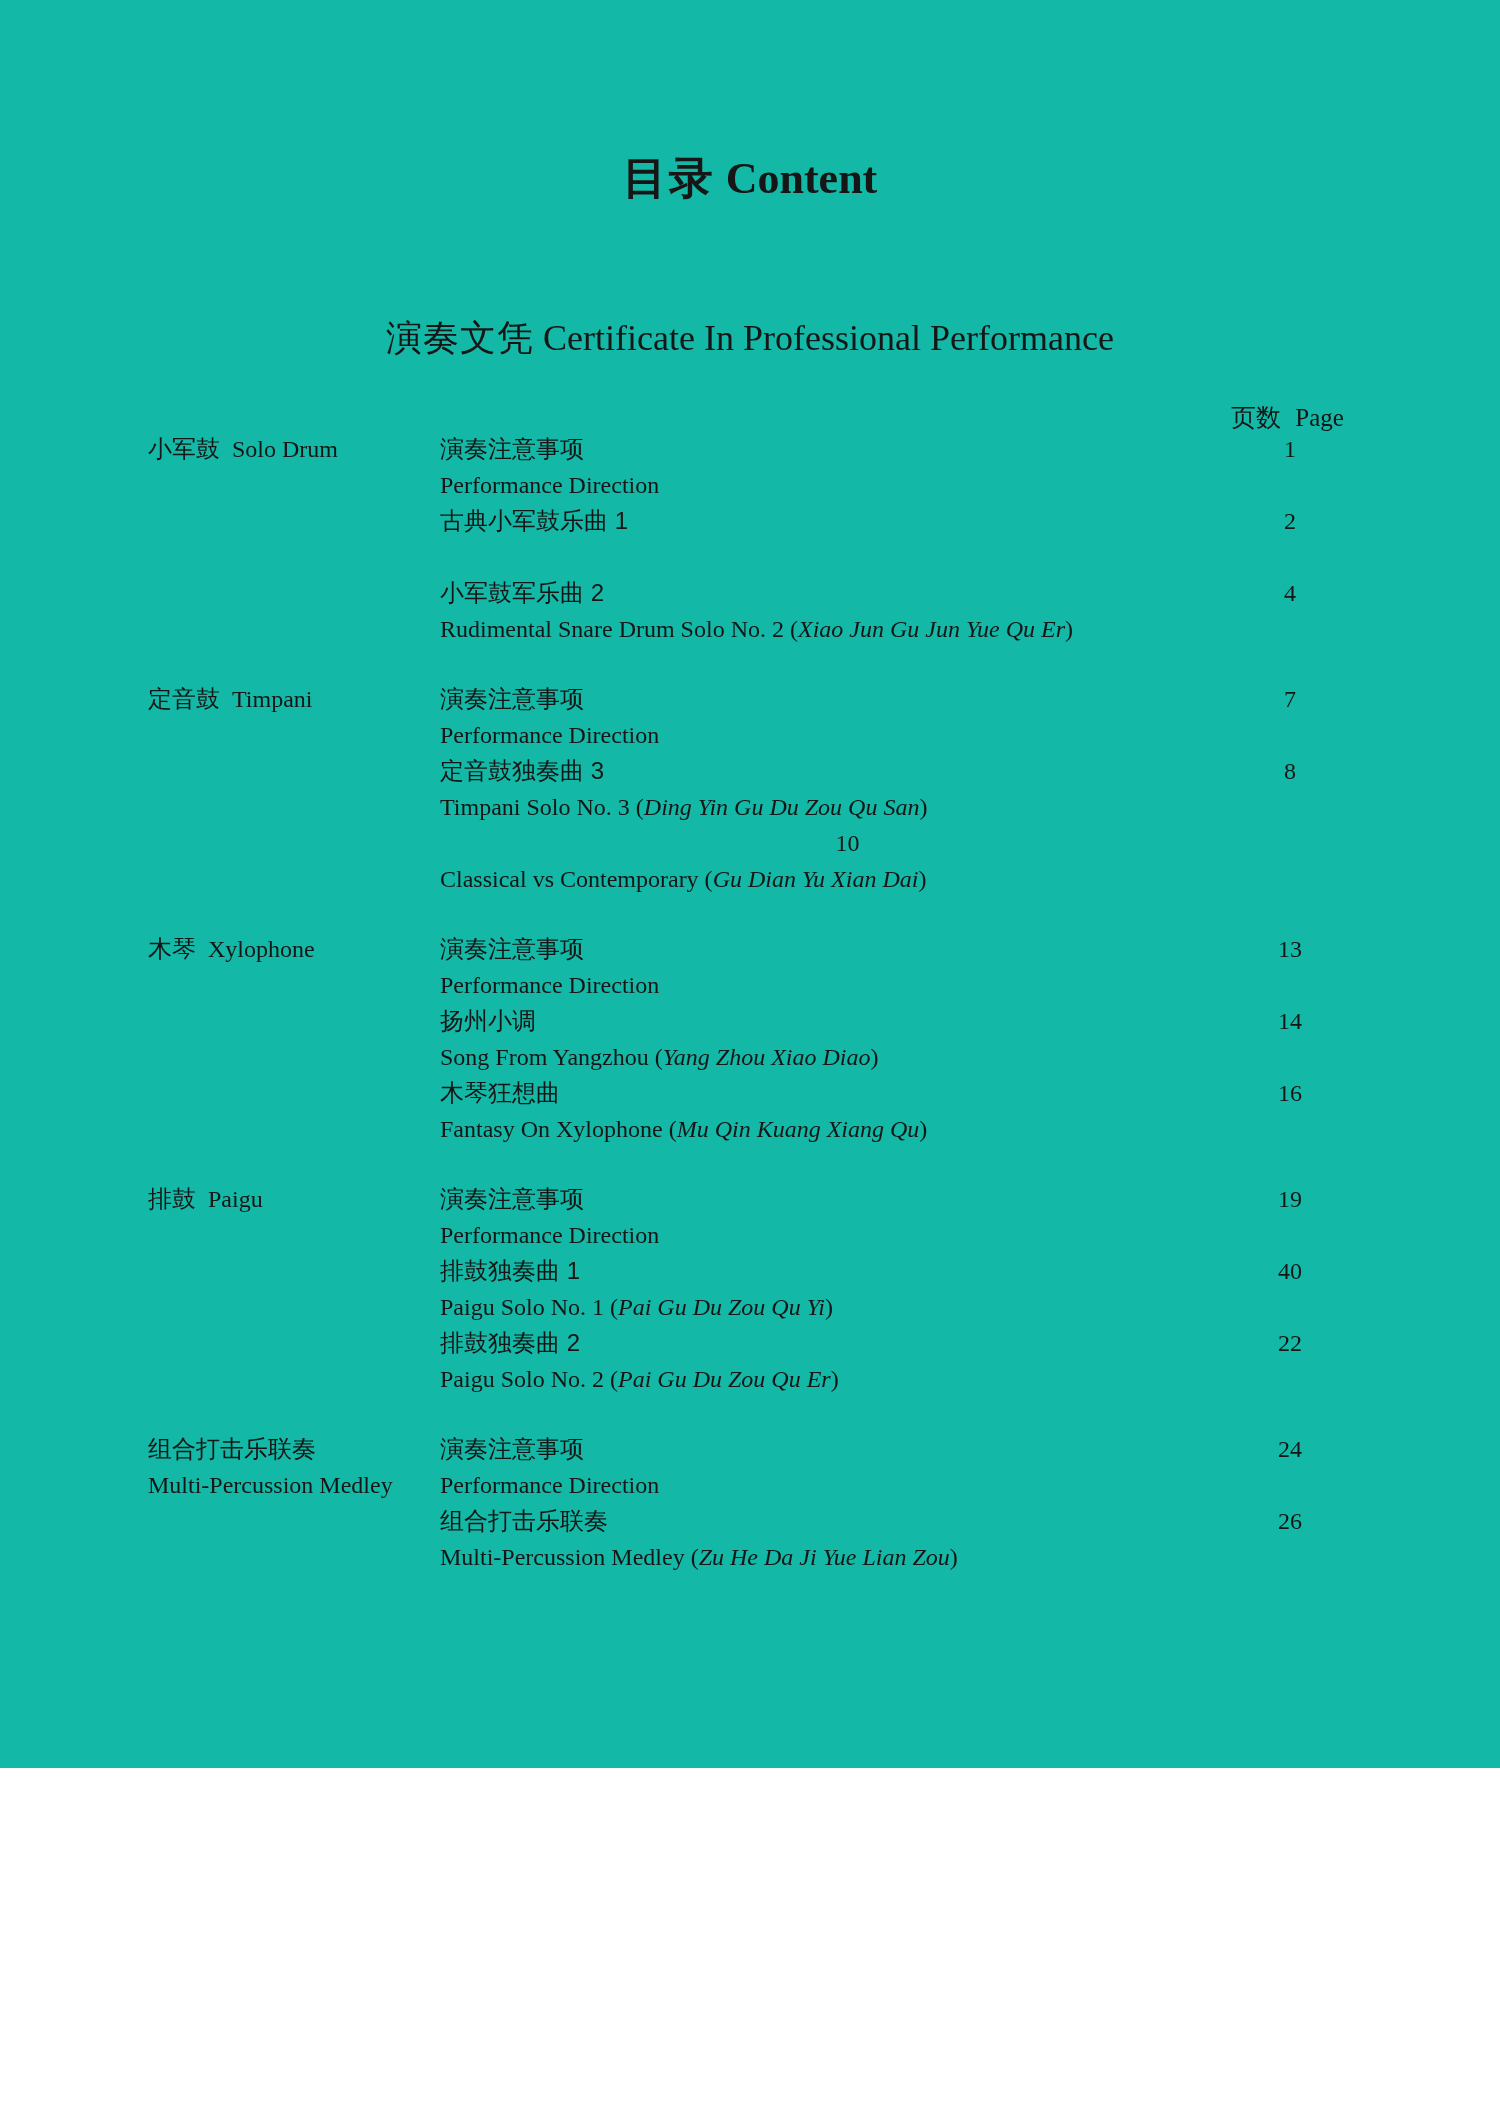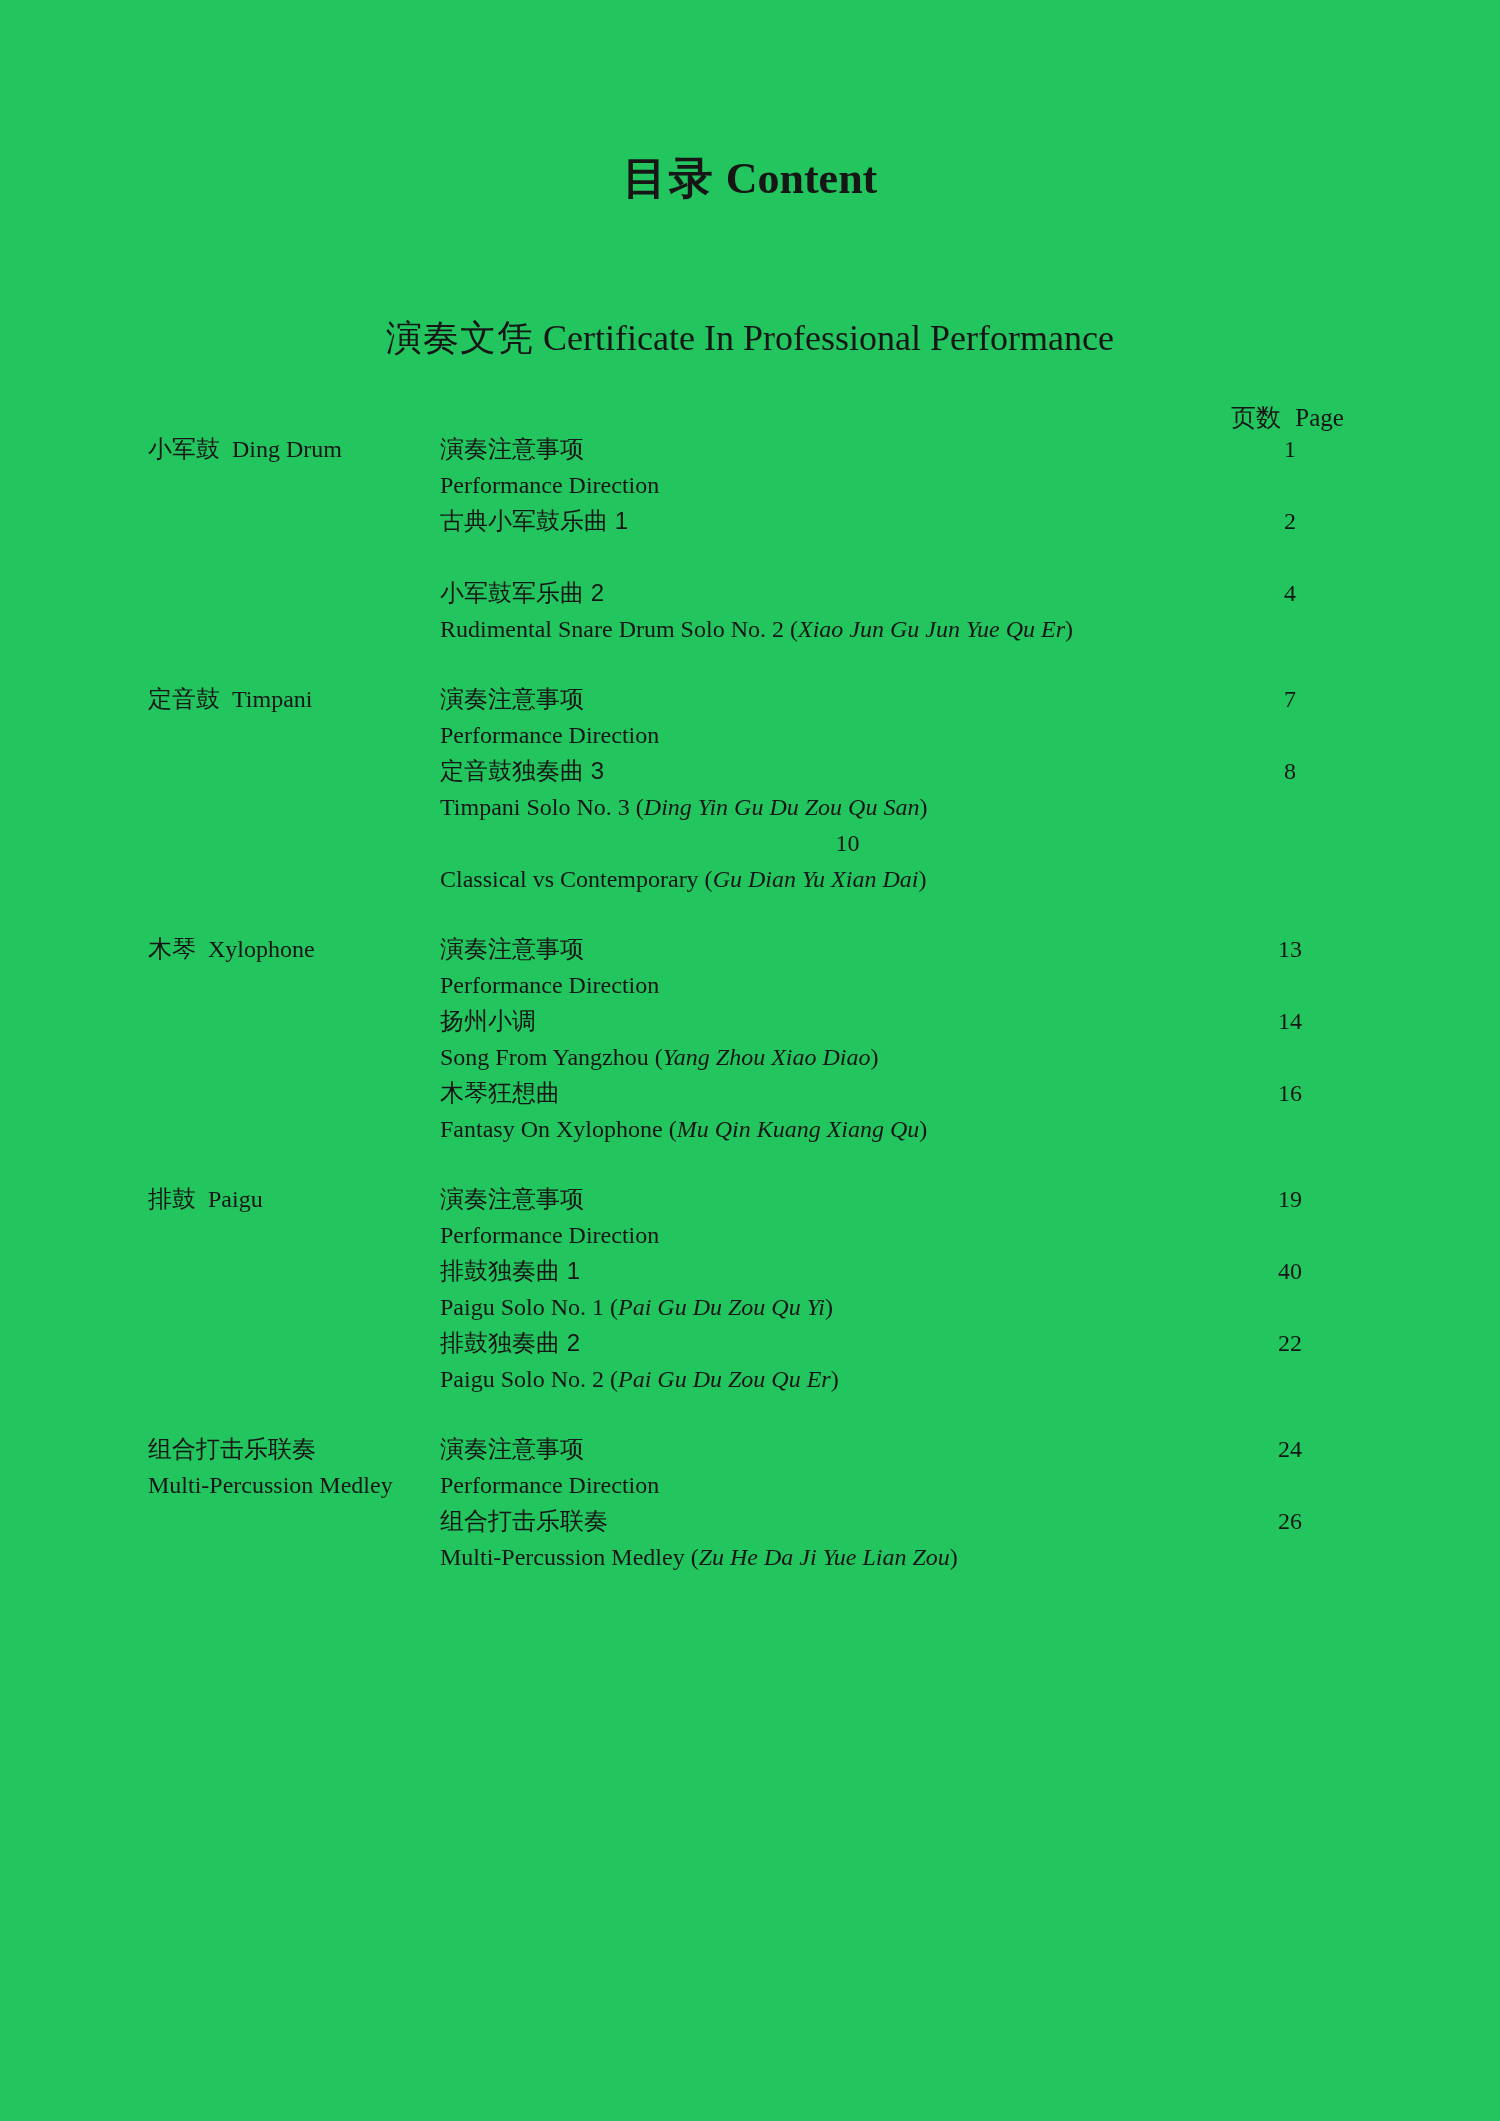--- a/index.html
+++ b/index.html
@@ -3,22 +3,22 @@
 <meta charset="utf-8">
 <style>
   html, body {
     margin: 0;
     padding: 0;
     background: #ffffff;
   }
   .page {
     position: relative;
     width: 1500px;
-    height: 2121px;
-    background: #22c55e;
+    height: 1768px;
+    background: #14b8a6;
     color: #161616;
     overflow: hidden;
     font-family: "Liberation Serif", serif;
     text-decoration: underline;
   }
   
   .doc-title {
     position: absolute;
     top: 153px;
     left: 0;
@@ -133,21 +133,21 @@
   </div>
 
   <div class="page-col-header">
     <span class="zh">页数</span>
     <span class="en">Page</span>
   </div>
 
   <div class="toc" id="toc">
       <div class="toc-section">
         <div class="line">
-          <div class="cell cat"><span class="zh-text">小军鼓</span><span class="cat-en inline">Ding Drum</span></div>
+          <div class="cell cat"><span class="zh-text">小军鼓</span><span class="cat-en inline">Solo Drum</span></div>
           <div class="cell ttl"><span class="zh-text">演奏注意事项</span></div>
           <div class="cell pg">1</div>
         </div>
         <div class="line">
           <div class="cell cat"></div>
           <div class="cell ttl"><span class="en-text">Performance Direction</span></div>
           <div class="cell pg"></div>
         </div>
         <div class="line">
           <div class="cell cat"></div>

